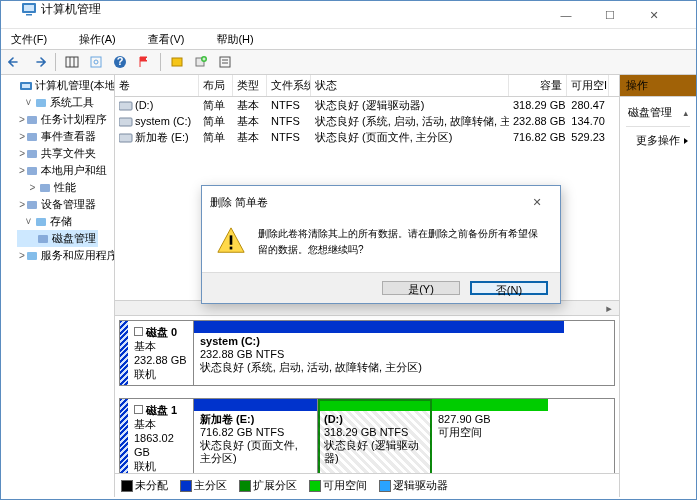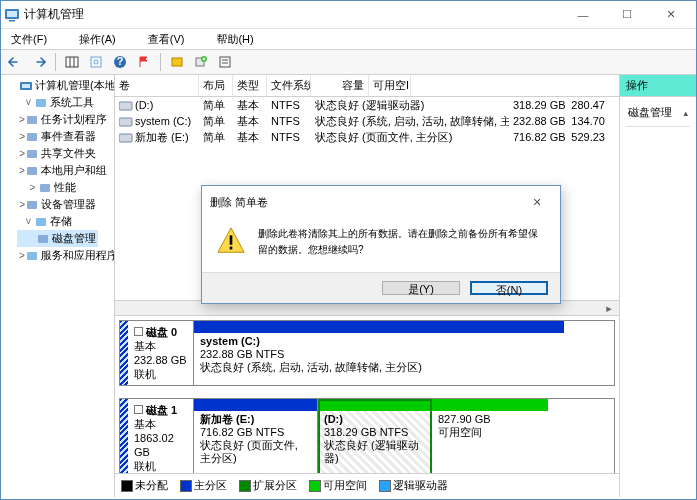--- a/index.html
+++ b/index.html
@@ -1,19 +1,19 @@
 <!DOCTYPE html>
 <html><head>
 <meta charset="utf-8">
 <style>
   * { box-sizing: border-box; margin: 0; padding: 0; font-family: "Microsoft YaHei", "Segoe UI", Tahoma, sans-serif; font-size: 11px; color: #000; }
   body { width: 697px; height: 500px; background: #fff; overflow: hidden; border: 1px solid #5a8cc0; position: relative; }
 
   
-  .titlebar { height: 28px; display: flex; align-items: center; padding: 0 3px; background: #fff; border-bottom: 1px solid #e5e5e5; }
+  .titlebar { height: 28px; display: flex; padding: 0 20px; background: #fff; border-bottom: 1px solid #e5e5e5; }
   .titlebar .appicon { width: 16px; height: 16px; margin-right: 4px; }
   .titlebar .title { flex: 1; font-size: 12px; color: #000; }
   .titlebar .winctl { display: flex; }
   .titlebar .winctl div { width: 44px; height: 28px; display: flex; align-items: center; justify-content: center; color: #555; }
 
   
   .menubar { height: 20px; display: flex; align-items: center; padding: 0 4px; gap: 20px; }
   .menubar span { padding: 2px 6px; }
 
   
@@ -51,21 +51,21 @@
   .part { border-right: 1px solid #888; padding: 2px 6px 4px 6px; display: flex; flex-direction: column; position: relative; line-height: 13px; }
   .part:last-child { border-right: none; }
   .part .band { height: 12px; margin: -2px -6px 2px -6px; }
   .part.sel { outline: 2px solid #0c8a0c; outline-offset: -2px; }
   .part.sel .hatch { position: absolute; inset: 12px 0 0 0; background: repeating-linear-gradient(45deg, rgba(0,0,0,.08) 0 3px, transparent 3px 6px); pointer-events: none; }
 
   .legend { border-top: 1px solid #d0d0d0; padding: 4px 6px; display: flex; gap: 12px; align-items: center; background: #fff; }
   .legend .sw { width: 12px; height: 12px; display: inline-block; border: 1px solid #666; margin-right: 2px; vertical-align: middle; }
 
   .actions { width: 76px; background: #fff; }
-  .actions .hdr { background: #5eead4; border-bottom: 1px solid #d0d0d0; padding: 3px 6px; }
+  .actions .hdr { background: #a16207; border-bottom: 1px solid #d0d0d0; padding: 3px 6px; }
   .actions .body { padding: 4px 2px; }
   .actions .lbl { padding: 4px 6px; display: flex; align-items: center; justify-content: space-between; }
   .actions .arr { width: 0; height: 0; border-top: 3px solid transparent; border-bottom: 3px solid transparent; border-left: 4px solid #000; }
   .actions .sep2 { border-top: 1px solid #e0e0e0; margin: 2px 4px; }
 
   
   .backdrop-center { position: absolute; inset: 0; pointer-events: none; }
   .dialog { position: absolute; left: 200px; top: 184px; width: 360px; background: #fff; border: 1px solid #6d94bf; box-shadow: 2px 4px 12px rgba(0,0,0,.25); pointer-events: auto; }
   .dialog .dtitle { height: 28px; display: flex; align-items: center; padding: 16px 8px; font-size: 12px; }
   .dialog .dtitle .close { margin-left: auto; color: #555; width: 30px; text-align: center; }
@@ -277,20 +277,21 @@
         </div>
       </div>
   </div>
 
   <div class="center">
     <div class="volhdr">
       <div class="c-vol">卷</div>
       <div class="c-lay">布局</div>
       <div class="c-type">类型</div>
       <div class="c-fs">文件系统</div>
+      <div class="c-stat">状态</div>
       <div class="c-cap">容量</div>
       <div class="c-free">可用空I</div>
     </div>
     <div class="voltable" id="voltable">
         <div class="volrow">
           <div class="c-vol"><span class="vicon"><svg width="14" height="10" viewBox="0 0 14 10">
                 <rect x="0" y="1" width="13" height="8" rx="1" fill="#cfd8e3" stroke="#7a8aa0"></rect>
               </svg></span><span>(D:)</span></div>
           <div class="c-lay">简单</div>
           <div class="c-type">基本</div>
@@ -381,20 +382,24 @@
   </div>
 
   <div class="actions">
     <div class="hdr">操作</div>
     <div class="body">
       <div class="lbl">
         <span>磁盘管理</span>
         <span style="color:#555; font-size:9px">▴</span>
       </div>
       <div class="sep2"></div>
+      <div class="lbl" style="padding-left:14px">
+        <span>更多操作</span>
+        <span class="arr"></span>
+      </div>
     </div>
   </div>
 
 </div>
 
 <div class="backdrop-center">
   <div class="dialog">
     <div class="dtitle">
       <span>删除 简单卷</span>
       <span class="close">✕</span>

